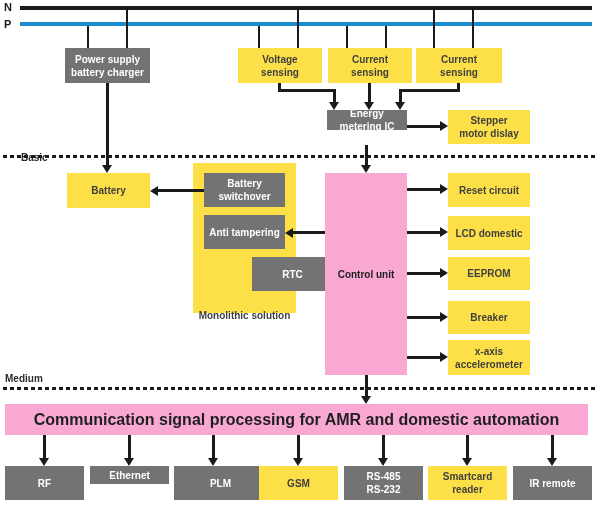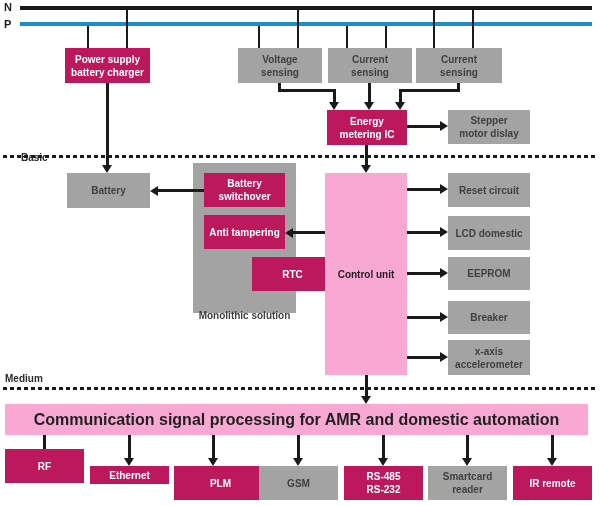--- a/index.html
+++ b/index.html
@@ -1,22 +1,22 @@
 <!DOCTYPE html>
 <html><head>
 <meta charset="utf-8">
 <style>
   html,body { margin:0; padding:0; background:#ffffff; }
   .stage { position:relative; width:600px; height:506px; background:#ffffff;
            font-family:"Liberation Sans", sans-serif; overflow:hidden; }
   .box { position:absolute; display:flex; align-items:center; justify-content:center;
          text-align:center; font-size:10px; font-weight:bold; line-height:1.3;
          white-space:pre-line; }
-  .blue   { background:#be185d; color:#ffffff; }
-  .gray   { background:#a3a3a3; color:#3f3f3f; }
+  .blue   { background:#737373; color:#ffffff; }
+  .gray   { background:#fde047; color:#3f3f3f; }
   .orange { background:#f9a8d4; color:#1f1f1f; }
   .ln   { position:absolute; background:#1a1a1a; }
   .pln  { position:absolute; background:#1b8dcd; }
   .dots { position:absolute; height:3px;
           background-image:repeating-linear-gradient(90deg,#1a1a1a 0 4px,transparent 4px 7px); }
   .arr { position:absolute; width:0; height:0; }
   .arr.d { border-left:5px solid transparent; border-right:5px solid transparent; border-top:8px solid #1a1a1a; }
   .arr.r { border-top:5px solid transparent; border-bottom:5px solid transparent; border-left:8px solid #1a1a1a; }
   .arr.l { border-top:5px solid transparent; border-bottom:5px solid transparent; border-right:8px solid #1a1a1a; }
   .tag   { position:absolute; font-size:10px; font-weight:bold; color:#2b2b2b; }
@@ -59,21 +59,21 @@
   <div class="arr d" style="left:329px;top:102px;"></div>
 
   <div class="ln" style="left:368px;top:83px;width:3px;height:20px;"></div>
   <div class="arr d" style="left:364px;top:102px;"></div>
 
   <div class="ln" style="left:457px;top:83px;width:3px;height:9px;"></div>
   <div class="ln" style="left:400px;top:89px;width:60px;height:3px;"></div>
   <div class="ln" style="left:399px;top:89px;width:3px;height:14px;"></div>
   <div class="arr d" style="left:395px;top:102px;"></div>
 
-  <div class="box blue" style="left:327px;top:110px;width:80px;height:35px;">Energy
+  <div class="box blue" style="left:327px;top:110px;width:80px;height:20px;">Energy
 metering IC</div>
   <div class="ln" style="left:407px;top:125px;width:33px;height:3px;"></div>
   <div class="arr r" style="left:440px;top:121px;"></div>
   <div class="box gray" style="left:448px;top:110px;width:82px;height:34px;">Stepper
 motor dislay</div>
 
   <div class="ln" style="left:106px;top:83px;width:3px;height:82px;"></div>
   <div class="arr d" style="left:102px;top:165px;"></div>
 
   <div class="ln" style="left:365px;top:145px;width:3px;height:20px;"></div>
@@ -133,21 +133,21 @@
   <div class="arr d" style="left:208px;top:458px;"></div>
   <div class="ln" style="left:297px;top:435px;width:3px;height:23px;"></div>
   <div class="arr d" style="left:293px;top:458px;"></div>
   <div class="ln" style="left:382px;top:435px;width:3px;height:23px;"></div>
   <div class="arr d" style="left:378px;top:458px;"></div>
   <div class="ln" style="left:466px;top:435px;width:3px;height:23px;"></div>
   <div class="arr d" style="left:462px;top:458px;"></div>
   <div class="ln" style="left:551px;top:435px;width:3px;height:23px;"></div>
   <div class="arr d" style="left:547px;top:458px;"></div>
 
-  <div class="box blue" style="left:5px;top:449px;width:79px;height:34px;">RF</div>
+  <div class="box blue" style="left:5px;top:466px;width:79px;height:34px;">RF</div>
   <div class="box blue" style="left:90px;top:466px;width:79px;height:18px;">Ethernet</div>
   <div class="box blue" style="left:174px;top:466px;width:93px;height:34px;">PLM</div>
   <div class="box gray" style="left:259px;top:466px;width:79px;height:34px;">GSM</div>
   <div class="box blue" style="left:344px;top:466px;width:79px;height:34px;">RS-485
 RS-232</div>
   <div class="box gray" style="left:428px;top:466px;width:79px;height:34px;">Smartcard
 reader</div>
   <div class="box blue" style="left:513px;top:466px;width:79px;height:34px;">IR remote</div>
 
 </div>

